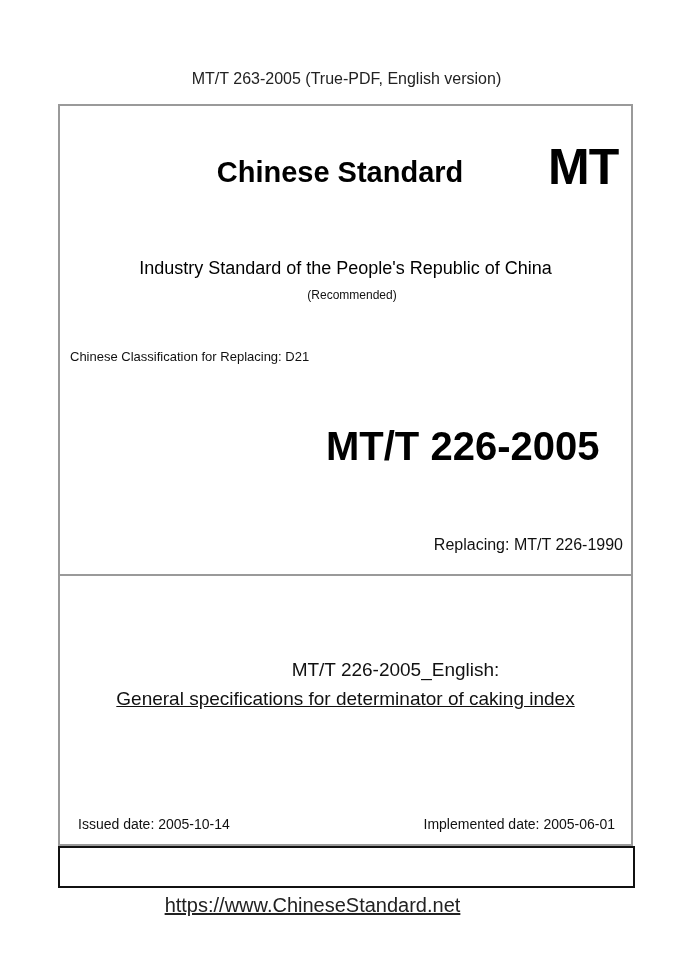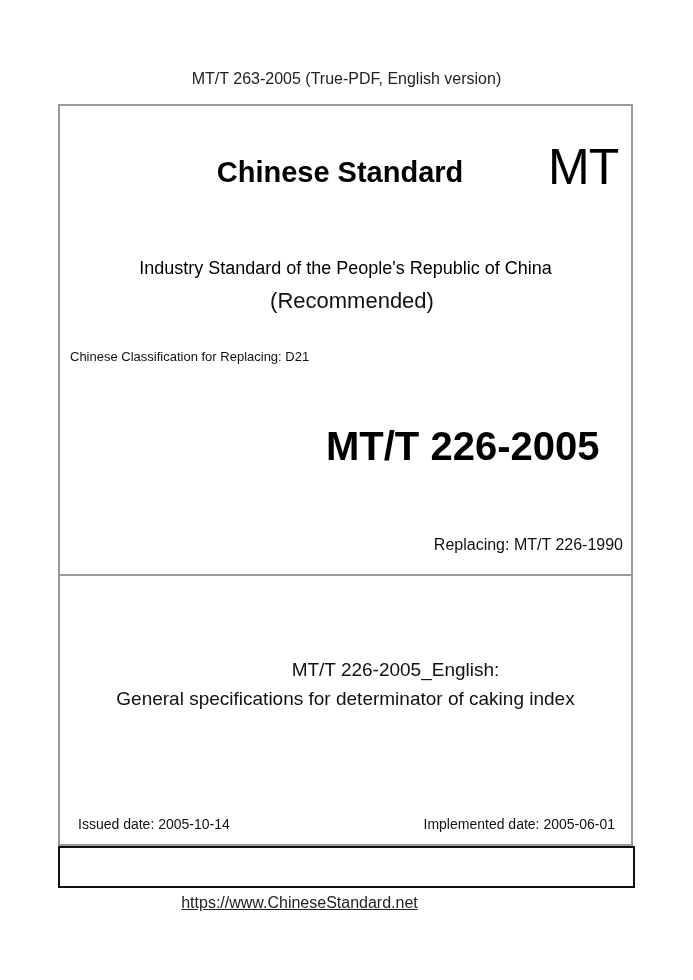--- a/index.html
+++ b/index.html
@@ -21,56 +21,56 @@
   }
   .bottom-box {
     left: 58px; top: 846px; width: 577px; height: 42px;
     border: 2px solid #111; box-sizing: border-box;
   }
   .chinese-standard {
     top: 156px; left: 200px; width: 280px; text-align: center;
     font-size: 29px; font-weight: bold;
   }
   .mt-code {
-    top: 138px; left: 548px; font-size: 50px; font-weight: normal; letter-spacing: -1px;
+    top: 138px; left: 548px; font-size: 50px; font-weight: bold; letter-spacing: -1px;
   }
   .industry {
     top: 258px; left: 58px; width: 575px; text-align: center;
     font-size: 18px; color: #000000;
   }
   .recommended {
     top: 288px; left: 58px; width: 588px; text-align: center;
-    font-size: 22px; color: #111;
+    font-size: 12px; color: #111;
   }
   .classification {
     top: 349px; left: 70px; font-size: 13px; color: #111;
   }
   .std-number {
     top: 424px; left: 326px; font-size: 40px; font-weight: bold;
   }
   .replacing {
     top: 536px; right: 70px; font-size: 16px; color: #111; text-align: center;
   }
   .eng-title-1 {
     top: 659px; left: 58px; width: 675px; text-align: center;
     font-size: 19px; color: #111;
   }
   .eng-title-2 {
     top: 688px; left: 58px; width: 575px; text-align: center;
-    font-size: 19px; color: #111;
+    font-size: 19px; color: #111; text-decoration: underline;
   }
   .issued {
     top: 816px; left: 78px; font-size: 14px; color: #111;
   }
   .implemented {
     top: 816px; right: 78px; font-size: 14px; color: #111; text-align: right;
   }
   .footer-link {
     top: 894px; left: 0; width: 599px; text-align: center;
-    font-size: 16px; color: #222; text-decoration: underline;
+    font-size: 20px; color: #222; text-decoration: underline; padding-left: 13px;
   }
 </style>
 </head>
 <body>
 
 <div class="abs header-title">MT/T 263-2005 (True-PDF, English version)</div>
 
 <div class="abs frame"></div>
 <div class="abs divider"></div>
 <div class="abs bottom-box"></div>

